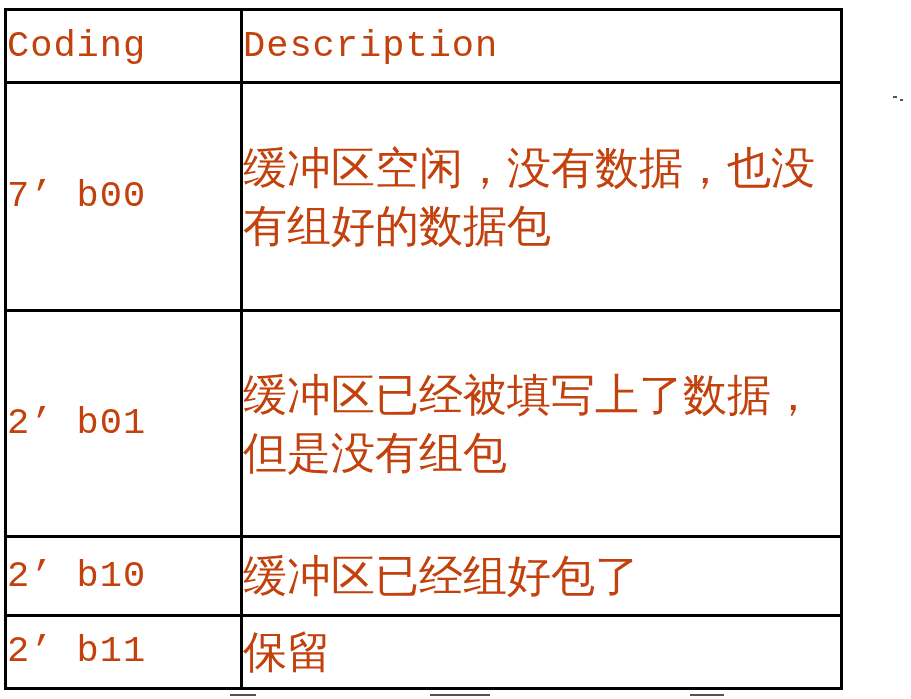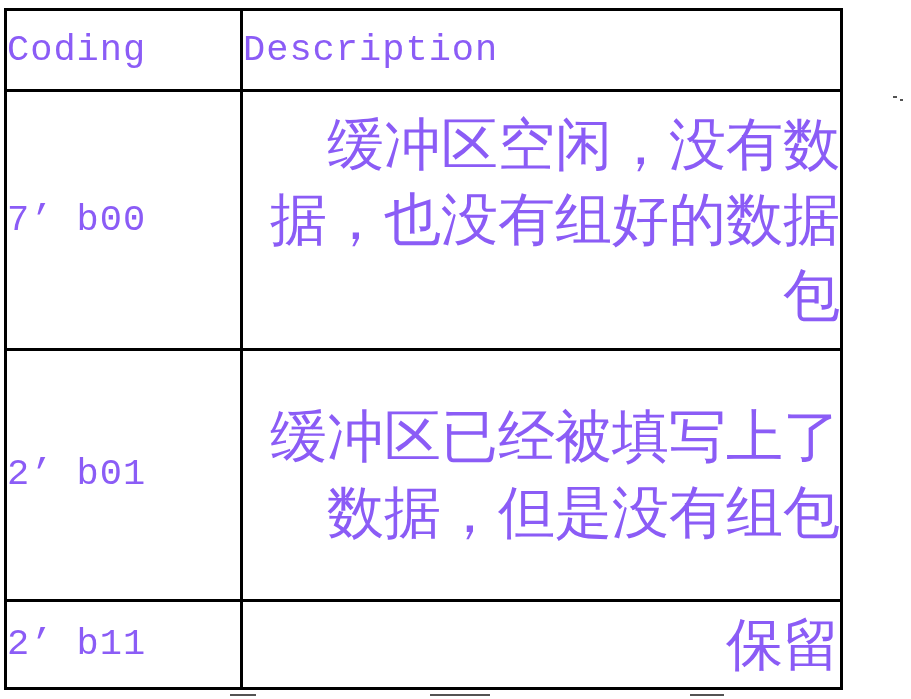--- a/index.html
+++ b/index.html
@@ -31,44 +31,44 @@
     height: 682px;
     border-collapse: collapse;
     table-layout: fixed;
     background: #ffffff;
   }
 
   .scan-table td {
     border: 3px solid #000000;
     padding: 0;
     vertical-align: middle;
-    color: #8b5cf6;
+    color: #c2410c;
   }
 
   
   col.col-coding { width: 236px; }
   col.col-desc   { width: 600px; }
 
   
   .cell-coding {
     font-family: "Liberation Mono", "DejaVu Sans Mono", monospace;
     font-size: 37px;
     line-height: 1.05;
     letter-spacing: 1px;
     text-align: left;
     padding-left: 22px;
     white-space: pre;
   }
 
   
   .cell-desc {
     font-family: "DejaVu Serif", "Liberation Serif", serif;
-    font-size: 57px;
+    font-size: 44px;
     line-height: 1.32;
-    text-align: right;
+    text-align: left;
     padding: 2px 10px;
     word-break: break-all;
   }
 
   .cell-desc-head {
     font-family: "Liberation Mono", "DejaVu Sans Mono", monospace;
     font-size: 37px;
     letter-spacing: 1px;
     text-align: left;
     white-space: pre;
@@ -112,20 +112,24 @@
       <tr class="row-0">
         <td class="cell-coding">7’ b00</td>
         <td class="cell-desc">缓冲区空闲，没有数据，也没有组好的数据包</td>
       </tr>
 
       <tr class="row-1">
         <td class="cell-coding">2’ b01</td>
         <td class="cell-desc">缓冲区已经被填写上了数据，但是没有组包</td>
       </tr>
 
+      <tr class="row-2">
+        <td class="cell-coding">2’ b10</td>
+        <td class="cell-desc">缓冲区已经组好包了</td>
+      </tr>
 
       <tr class="row-3">
         <td class="cell-coding">2’ b11</td>
         <td class="cell-desc">保留</td>
       </tr>
     </tbody>
   </table>
 
   <div class="speckle sp1"></div>
   <div class="speckle sp2"></div>

